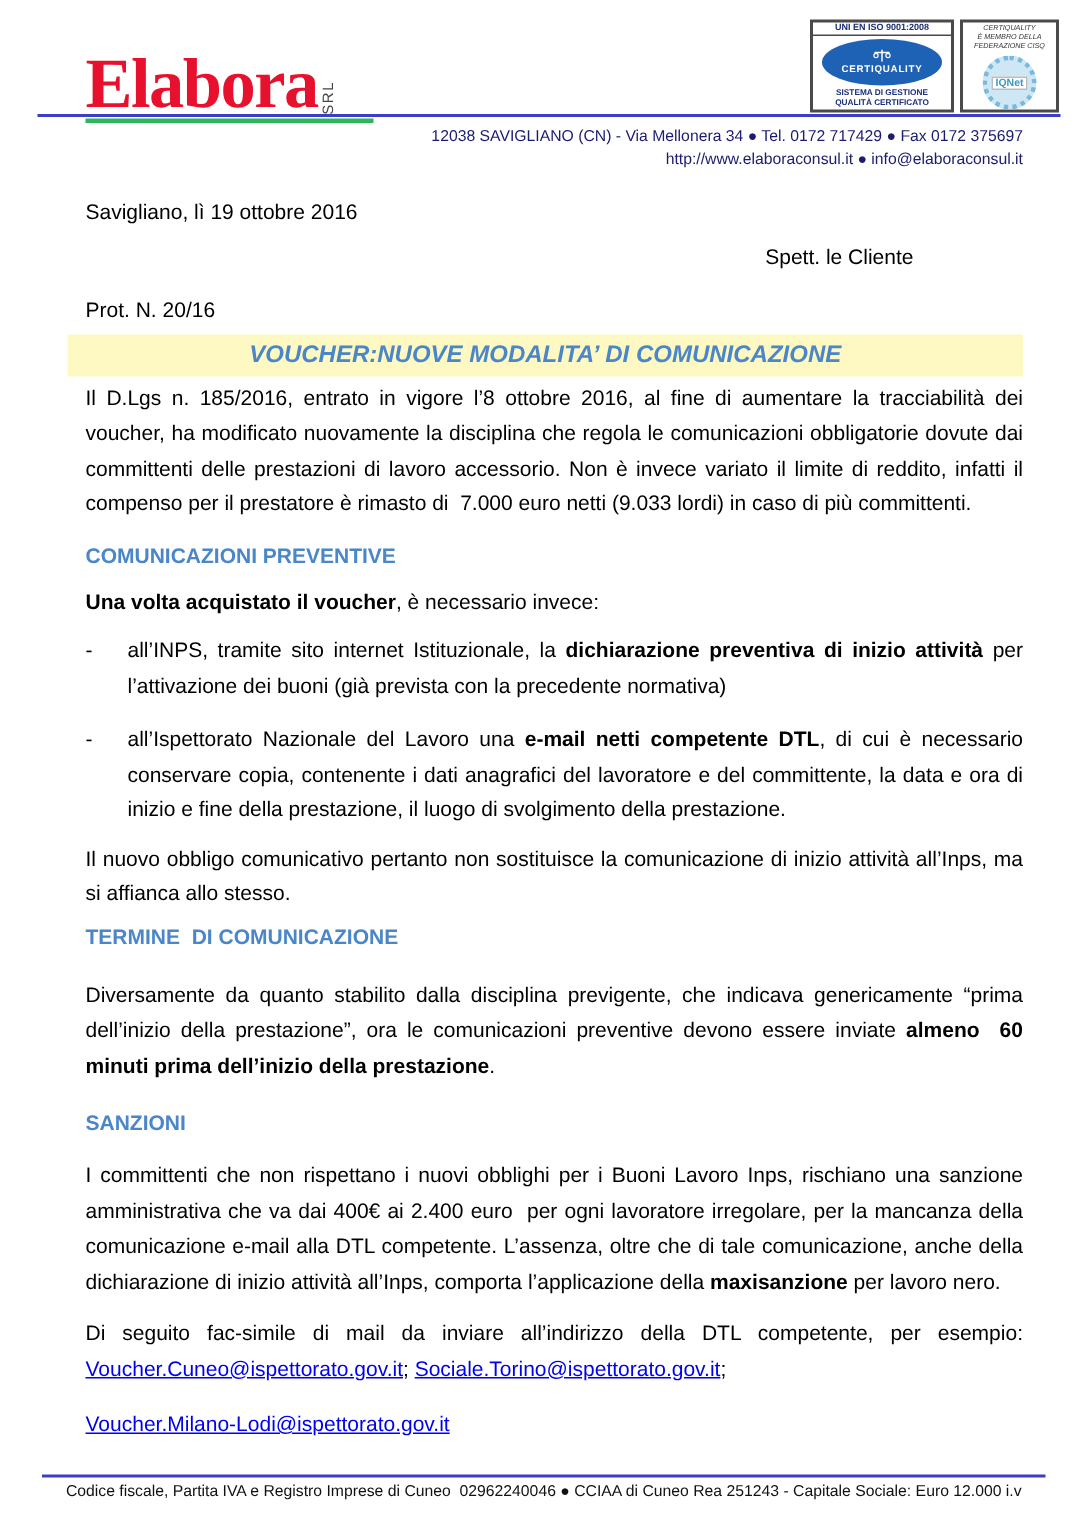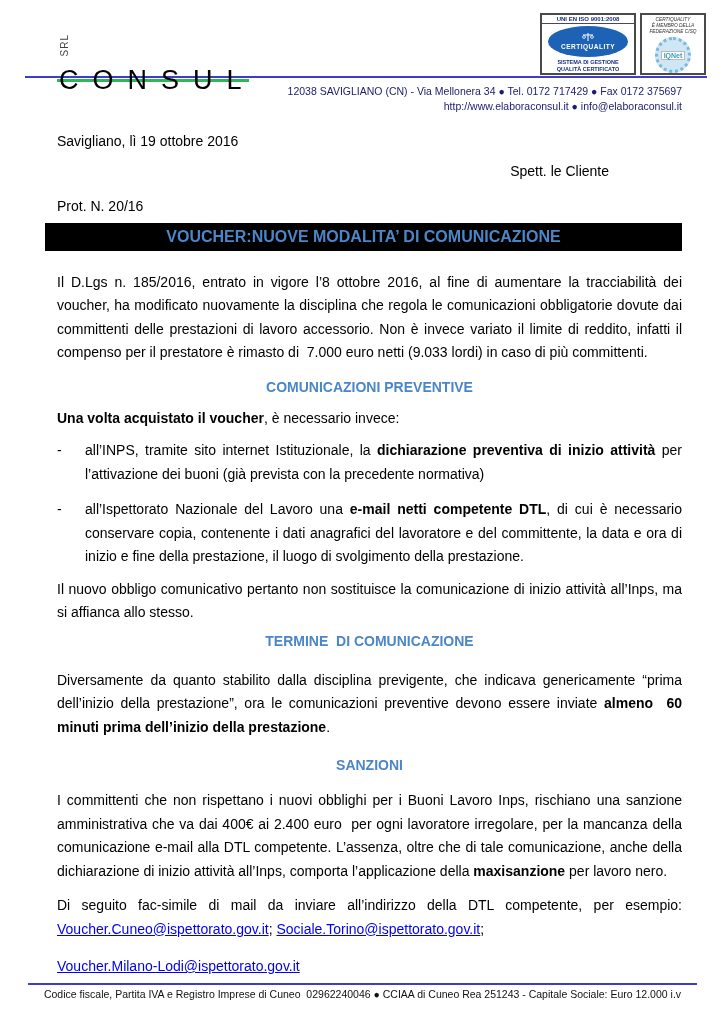--- a/index.html
+++ b/index.html
@@ -55,28 +55,28 @@
     color:#1b1b6f;font-size:10.5px;line-height:15px;
   }
 
   
   .letter{position:absolute;left:57px;top:130px;width:625px;font-size:14px;}
   .line{line-height:23.5px;white-space:pre-wrap;}
   .date{margin-bottom:6px;}
   .recipient{text-align:right;padding-right:73px;margin-bottom:12px;}
   .protocol{margin-bottom:4px;}
   .banner{
-    background:#000000;margin-left:-12px;width:calc(100% + 12px);
-    height:28px;display:flex;align-items:center;justify-content:center;margin-bottom:20px;
+    background:#fef9c3;margin-left:-12px;width:calc(100% + 12px);
+    height:28px;display:flex;align-items:center;justify-content:center;margin-bottom:3px;font-style:italic;
   }
   .banner-title{color:#4a86c8;font-size:16px;font-weight:bold;white-space:pre-wrap;}
   .par{line-height:23.5px;text-align:justify;white-space:pre-wrap;}
   .p1{margin-bottom:12px;}
   .heading{
-    color:#4a86c8;font-weight:bold;text-align:center;font-size:14px;
+    color:#4a86c8;font-weight:bold;font-size:14px;
     line-height:20px;white-space:pre-wrap;
   }
   .h1{margin-bottom:10px;}
   .p2{margin-bottom:9px;}
   .bullet-row{display:flex;margin-bottom:12px;}
   .bullet-row.b2{margin-bottom:9px;}
   .bullet-dash{width:28px;flex:none;line-height:23.5px;}
   .bullet-text{flex:1;line-height:23.5px;text-align:justify;white-space:pre-wrap;}
   .p3{margin-bottom:6px;}
   .h2{margin-bottom:18px;}
@@ -97,23 +97,23 @@
 </head>
 <body>
 
 <div class="page">
 
   <div class="header-blue-line"></div>
   <div class="logo-green-line"></div>
 
   <div class="logo-block">
     <div class="logo-row">
+      <span class="logo-name">Elabora</span>
       <span class="logo-srl">SRL</span>
     </div>
-    <div class="logo-sub">CONSUL</div>
   </div>
 
   <div class="cert-box">
     <div class="cert-left">
       <div class="cert-iso">UNI EN ISO 9001:2008</div>
       <div class="cert-oval">
         <svg width="12" height="10" viewBox="0 0 12 10">
           <line x1="6" y1="0" x2="6" y2="8" stroke="#fff" stroke-width="1"></line>
           <line x1="1" y1="2" x2="11" y2="2" stroke="#fff" stroke-width="1"></line>
           <circle cx="2" cy="4" r="1.4" fill="none" stroke="#fff" stroke-width="0.8"></circle>

